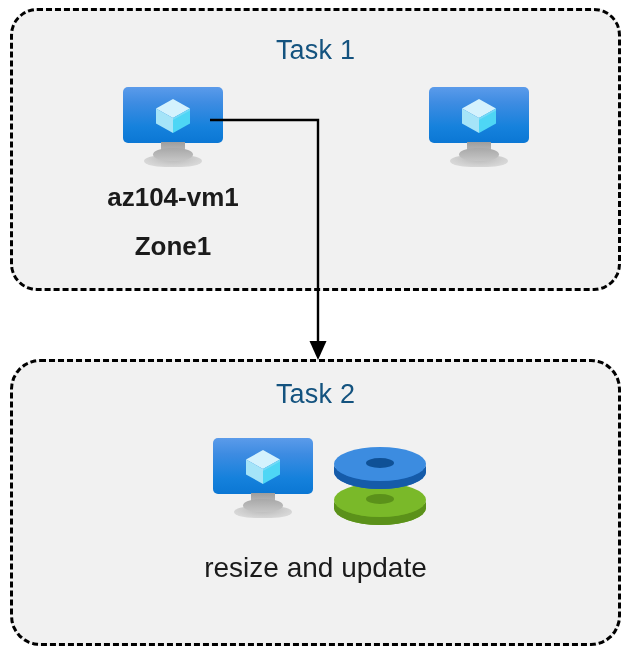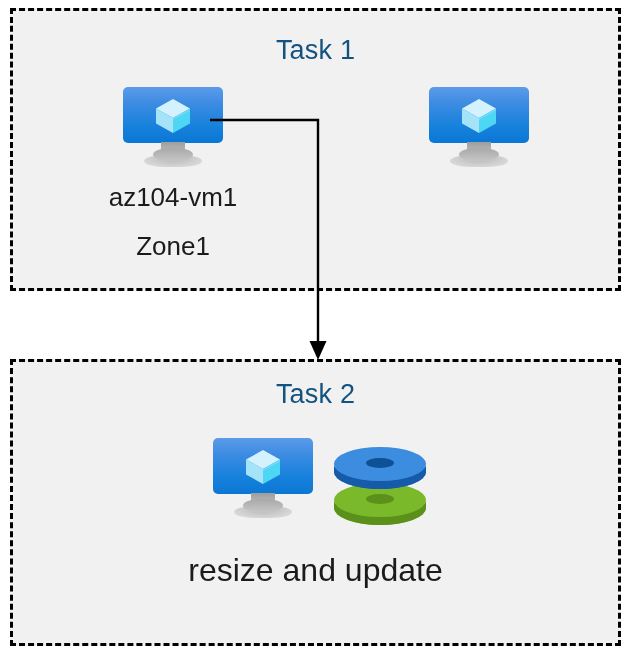--- a/index.html
+++ b/index.html
@@ -24,26 +24,28 @@
     position: absolute;
     background: #f1f1f1;
     border: 3px dashed #000000;
     box-sizing: border-box;
   }
   #task1-box {
     left: 10px;
     top: 8px;
     width: 611px;
     height: 283px;
+    border-radius: 27px;
   }
   #task2-box {
     left: 10px;
     top: 359px;
     width: 611px;
     height: 287px;
+    border-radius: 30px;
   }
 
   .task-title {
     position: absolute;
     width: 100%;
     left: 0;
     text-align: center;
     color: #14537f;
     font-size: 27px;
     font-weight: 400;
@@ -60,21 +62,21 @@
     text-align: center;
   }
   #vm1-node { left: 50px;  top: 76px; }
   #vm2-node { left: 356px; top: 76px; }
   #vm3-node { left: 140px; top: 76px; }
 
   .vm-label {
     color: #1b1b1b;
     font-size: 26px;
     line-height: 33px;
-    font-weight: 400;
+    font-weight: 700;
     white-space: nowrap;
     margin-top: 12px;
   }
   .vm-label .line2 { display: block; margin-top: 16px; }
 
   
   .vm-icon {
     position: relative;
     width: 100px;
     height: 82px;
@@ -191,21 +193,21 @@
           <polygon points="2,10.5 19,20 19,35 2,25.5" fill="#a5e4f8"></polygon>
           <polygon points="36,10.5 19,20 19,35 36,25.5" fill="#4ed6f5"></polygon>
           <polygon points="19,20 36,10.5 36,12.5 19,22" fill="#8fddf7" opacity="0.55"></polygon>
         </svg>
         <div class="neck"></div>
         <div class="foot"></div>
       </div>
     </div>
 
     <div style="position:absolute; left:0; top:190px; width:100%; text-align:center;">
-      <span style="font-size:32px; color:#1b1b1b; white-space:nowrap;">resize and update</span>
+      <span style="font-size:28px; color:#1b1b1b; white-space:nowrap;">resize and update</span>
     </div>
   </div>
 
   <svg class="disk-icon" viewBox="0 0 110 92">
 
     <ellipse cx="55" cy="68" rx="46" ry="17" fill="#6aa81f"></ellipse>
     <path d="M9 60 a46 17 0 0 0 92 0 l0 8 a46 17 0 0 1 -92 0 z" fill="#5b911a"></path>
     <ellipse cx="55" cy="60" rx="46" ry="17" fill="#7ab929"></ellipse>
     <ellipse cx="55" cy="59" rx="14" ry="5" fill="#5b911a"></ellipse>
 

